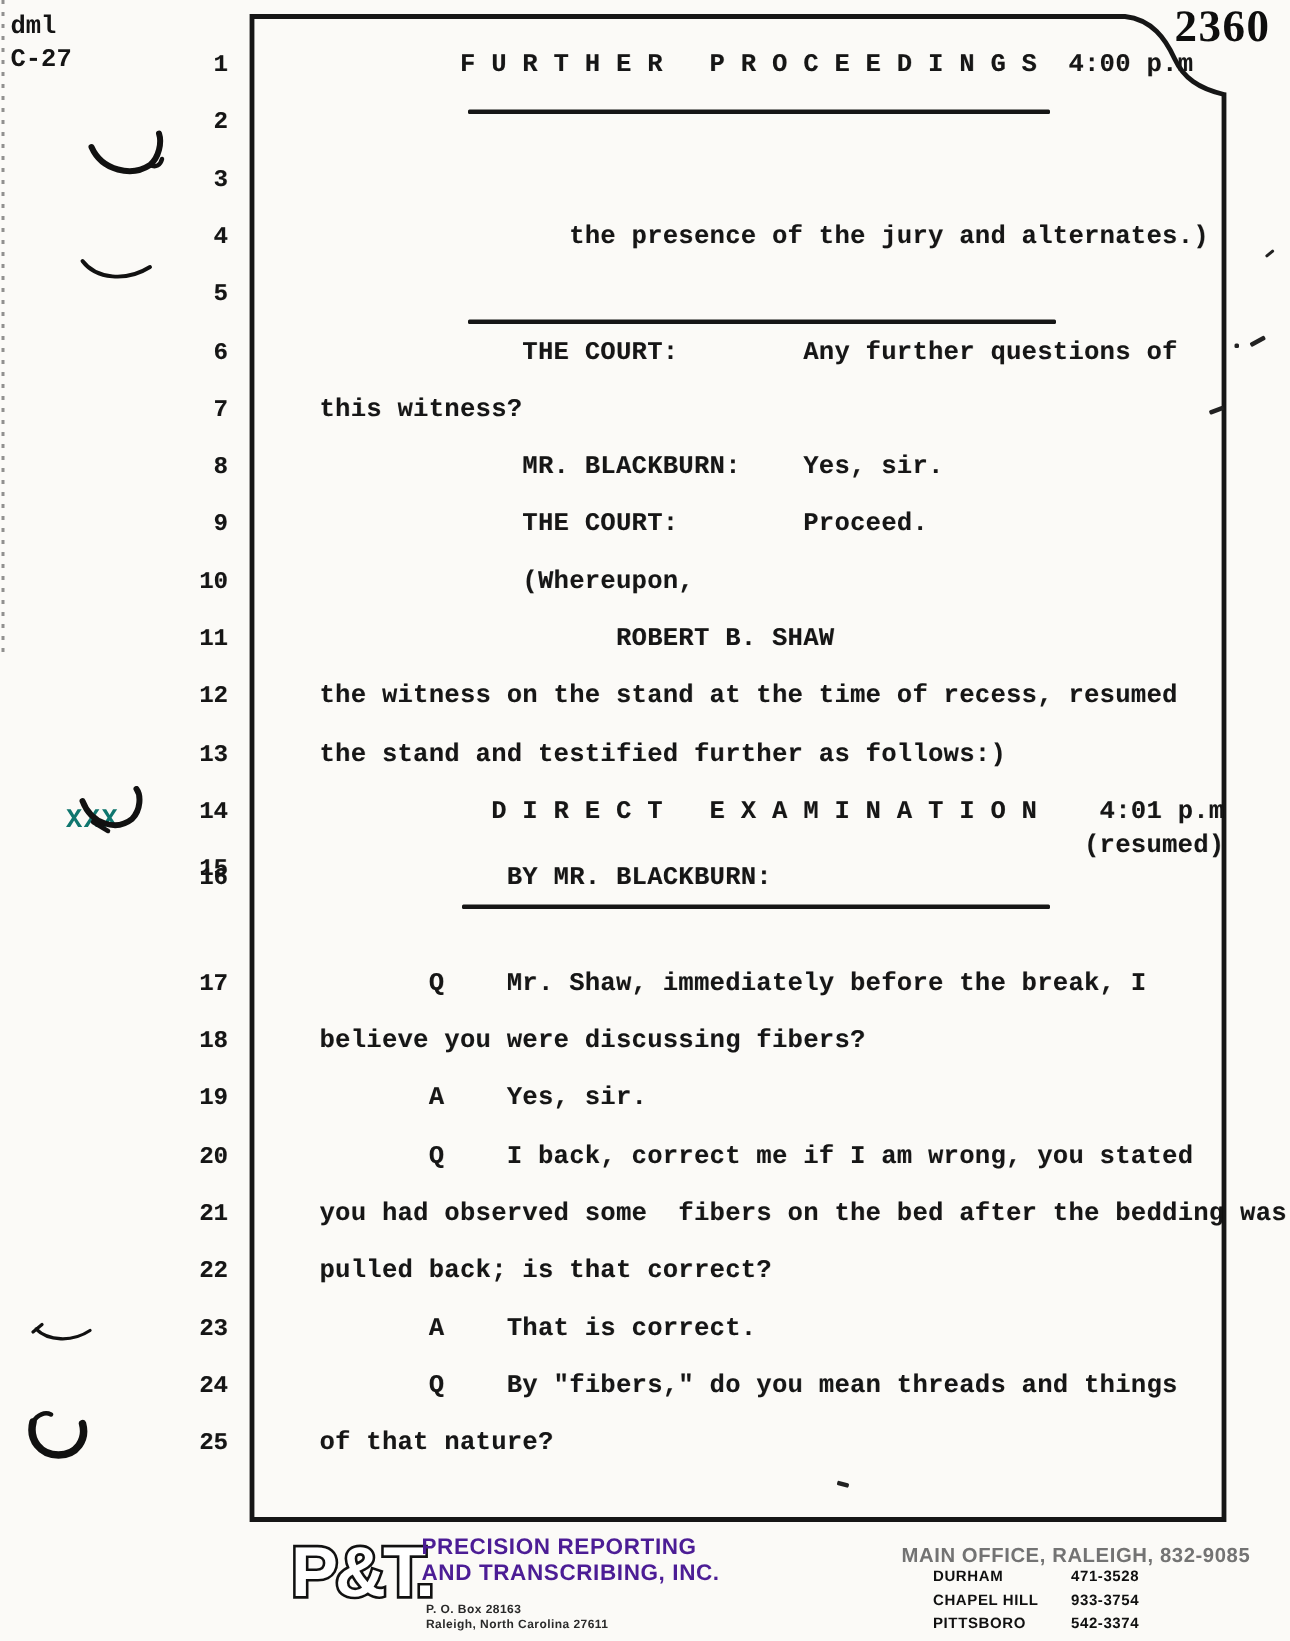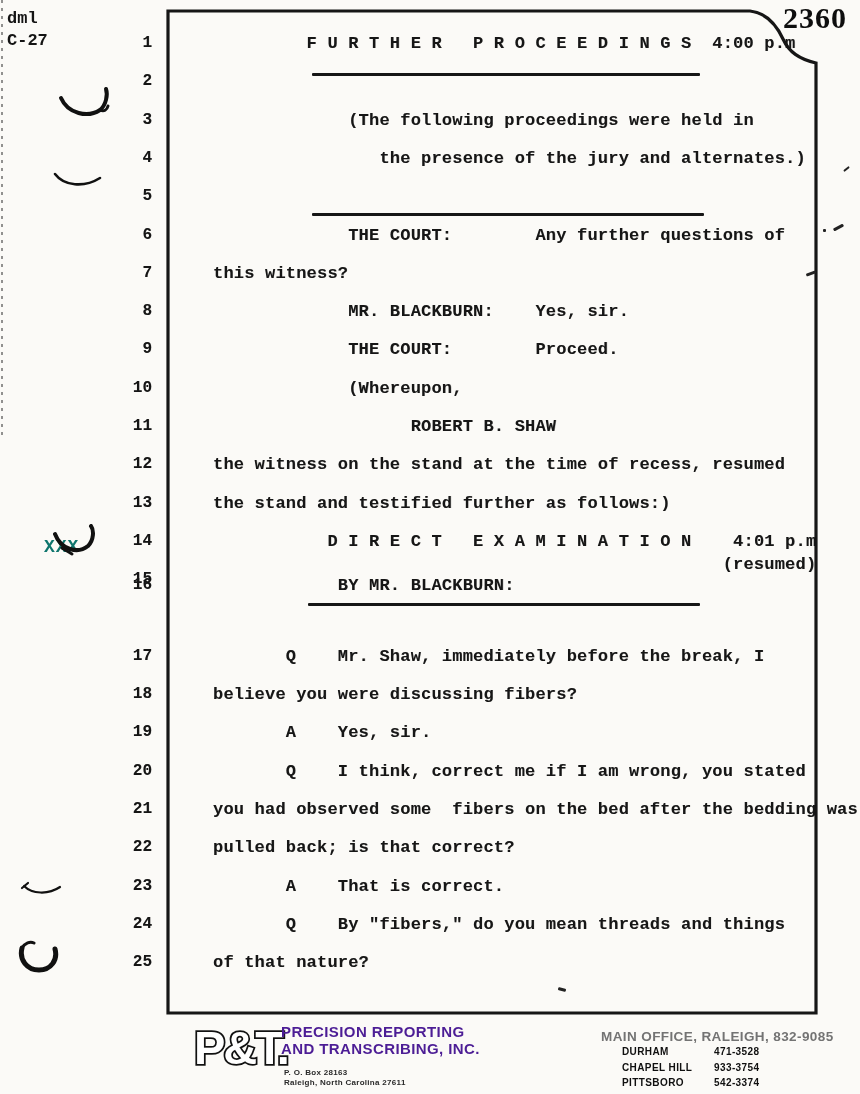--- a/index.html
+++ b/index.html
@@ -82,21 +82,20 @@
       <div class="t-row" style="top: 34px;">
         <span class="t-num">1</span>
         <pre class="t-text">         F U R T H E R   P R O C E E D I N G S  4:00 p.m</pre>
       </div>
       <div class="t-row" style="top: 72.3px;">
         <span class="t-num">2</span>
         <pre class="t-text"></pre>
       </div>
       <div class="t-row" style="top: 110.6px;">
         <span class="t-num">3</span>
-        <pre class="t-text">             (The following proceedings were held in</pre>
       </div>
       <div class="t-row" style="top: 148.9px;">
         <span class="t-num">4</span>
         <pre class="t-text">                the presence of the jury and alternates.)</pre>
       </div>
       <div class="t-row" style="top: 187.2px;">
         <span class="t-num">5</span>
         <pre class="t-text"></pre>
       </div>
       <div class="t-row" style="top: 225.5px;">
@@ -151,21 +150,21 @@
       <div class="t-row" style="top: 685.1px;">
         <span class="t-num">18</span>
         <pre class="t-text">believe you were discussing fibers?</pre>
       </div>
       <div class="t-row" style="top: 723.4px;">
         <span class="t-num">19</span>
         <pre class="t-text">       A    Yes, sir.</pre>
       </div>
       <div class="t-row" style="top: 761.7px;">
         <span class="t-num">20</span>
-        <pre class="t-text">       Q    I think, correct me if I am wrong, you stated</pre>
+        <pre class="t-text">       Q    I back, correct me if I am wrong, you stated</pre>
       </div>
       <div class="t-row" style="top: 800px;">
         <span class="t-num">21</span>
         <pre class="t-text">you had observed some  fibers on the bed after the bedding was</pre>
       </div>
       <div class="t-row" style="top: 838.3px;">
         <span class="t-num">22</span>
         <pre class="t-text">pulled back; is that correct?</pre>
       </div>
       <div class="t-row" style="top: 876.6px;">

